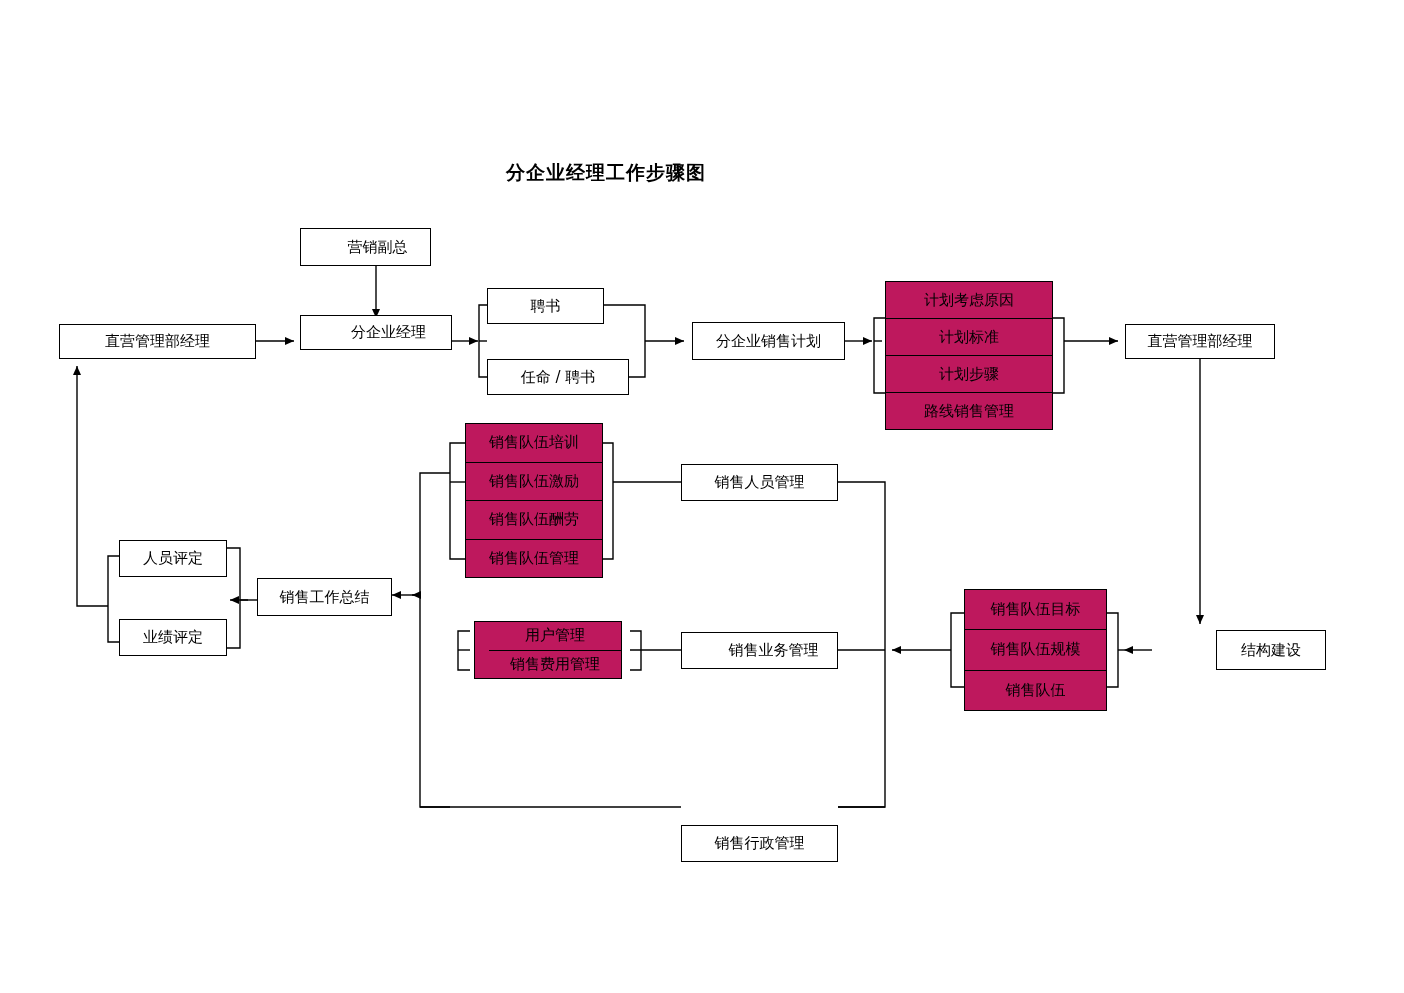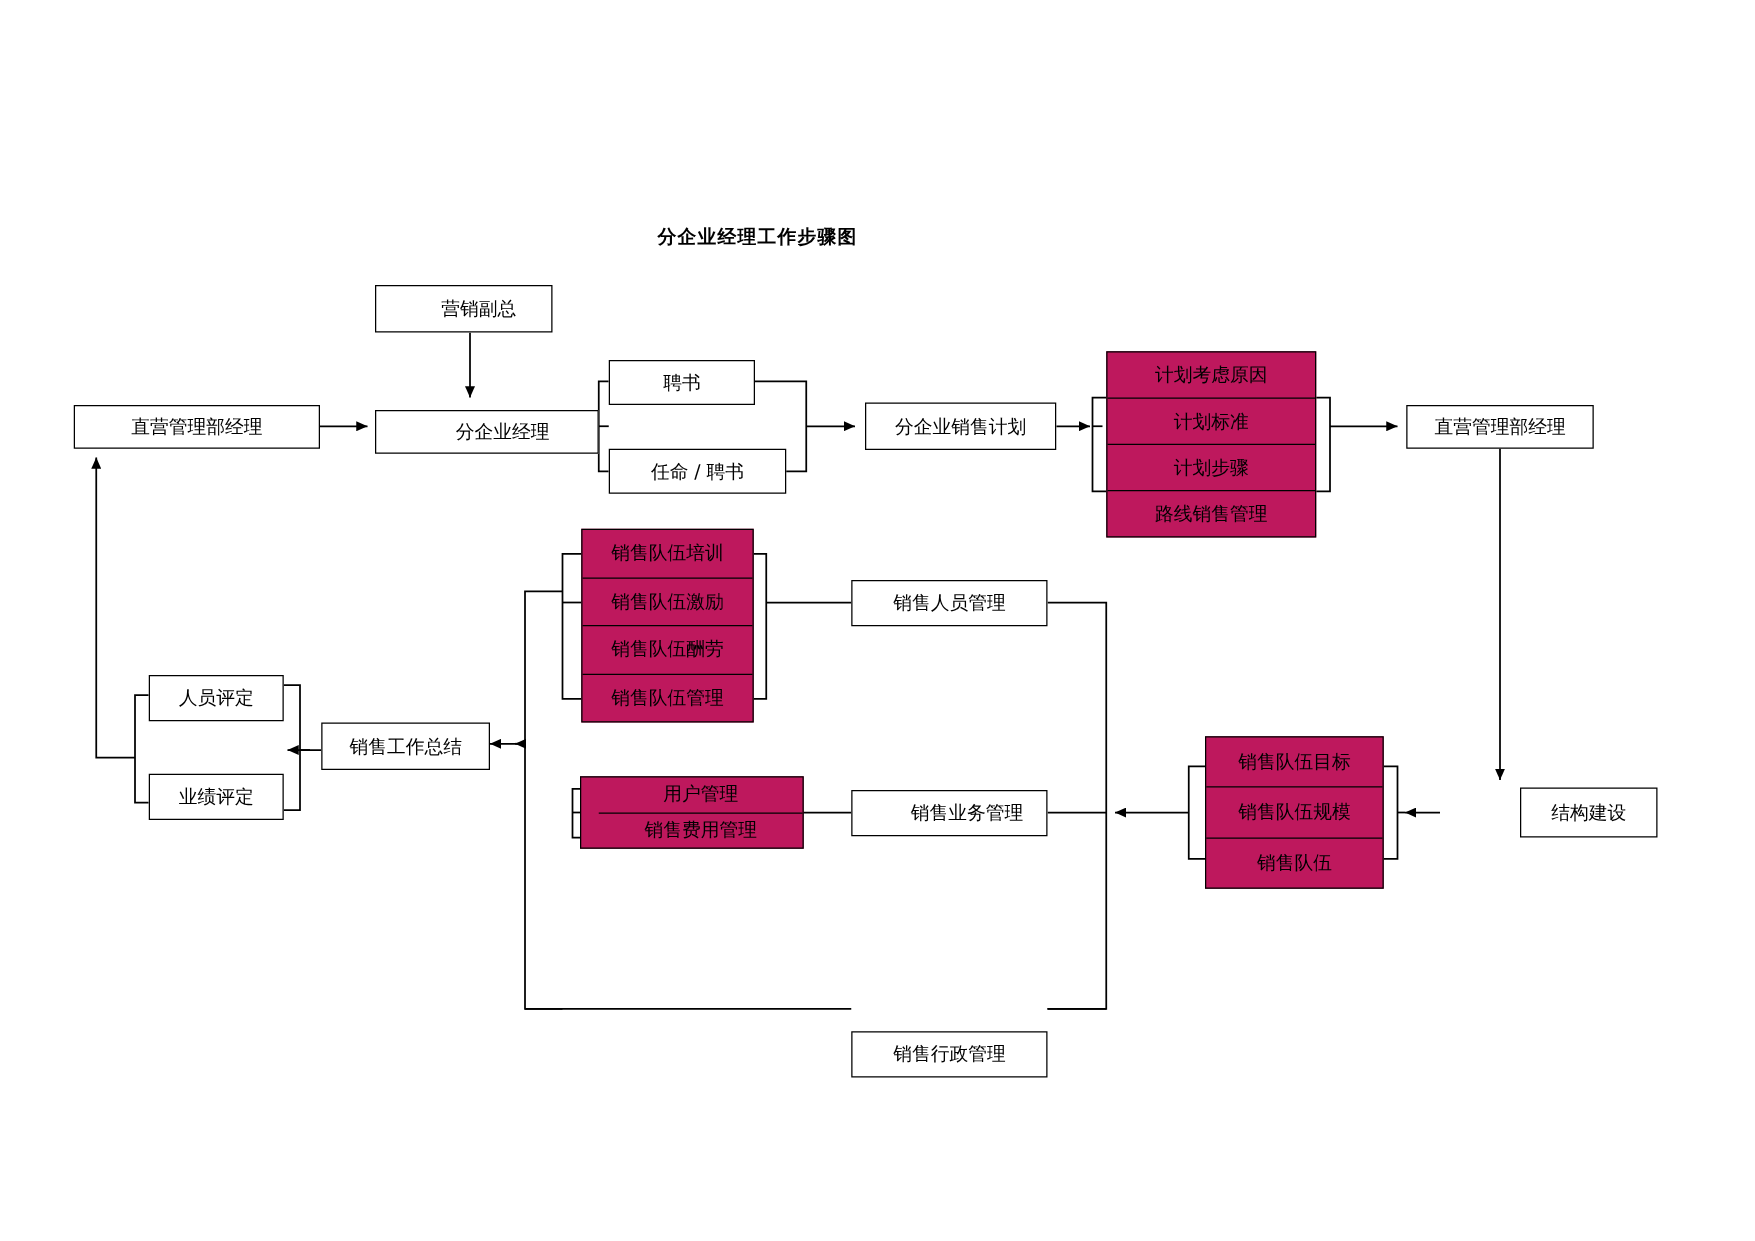--- a/index.html
+++ b/index.html
@@ -23,25 +23,24 @@
     top: 0;
     width: 1404px;
     height: 993px;
   }
   .page-title {
     position: absolute;
     left: 0;
     top: 160px;
     width: 1212px;
     text-align: center;
-    font-size: 15px;
+    font-size: 19px;
     font-weight: bold;
     color: #000000;
     letter-spacing: 1px;
-    margin-top: 20px;
   }
   .node {
     position: absolute;
     box-sizing: border-box;
     border: 1px solid #000000;
     background: #ffffff;
     display: flex;
     align-items: center;
     justify-content: center;
     font-size: 15px;
@@ -160,29 +159,29 @@
 
       <path d="M119,556 L108,556 L108,642 L119,642"></path>
 
       <path d="M108,606 L77,606 L77,366" marker-end="url(#arrU)"></path>
 
       <line x1="420" y1="595" x2="392" y2="595" marker-end="url(#arrL)"></line>
 
     </g>
   </svg>
 
-  <div class="node" style="left:300px; top:228px; width:142px; height:38px;padding-left:24px;">
+  <div class="node" style="left:300px; top:228px; width:131px; height:38px;padding-left:24px;">
     <span>营销副总</span>
   </div>
 
   <div class="node" style="left:59px; top:324px; width:197px; height:35px;">
     <span>直营管理部经理</span>
   </div>
 
-  <div class="node" style="left:300px; top:328px; width:179px; height:35px;padding-left:25px;">
+  <div class="node" style="left:300px; top:315px; width:152px; height:35px;padding-left:25px;">
     <span>分企业经理</span>
   </div>
 
   <div class="node" style="left:487px; top:288px; width:117px; height:36px;">
     <span>聘书</span>
   </div>
 
   <div class="node" style="left:487px; top:359px; width:142px; height:36px;">
     <span>任命 / 聘书</span>
   </div>
@@ -206,21 +205,21 @@
     <div class="cell">销售队伍培训</div>
     <div class="cell">销售队伍激励</div>
     <div class="cell">销售队伍酬劳</div>
     <div class="cell">销售队伍管理</div>
   </div>
 
   <div class="node" style="left:681px; top:464px; width:157px; height:37px;">
     <span>销售人员管理</span>
   </div>
 
-  <div class="stack" style="left:464px; top:621px; width:179px; height:58px;padding-left:14px;">
+  <div class="stack" style="left:474px; top:621px; width:148px; height:58px;padding-left:14px;">
     <div class="cell">用户管理</div>
     <div class="cell">销售费用管理</div>
   </div>
 
   <div class="node" style="left:681px; top:632px; width:157px; height:37px;padding-left:28px;">
     <span>销售业务管理</span>
   </div>
 
   <div class="node" style="left:681px; top:789px; width:157px; height:37px;margin-top:36px;">
     <span>销售行政管理</span>

